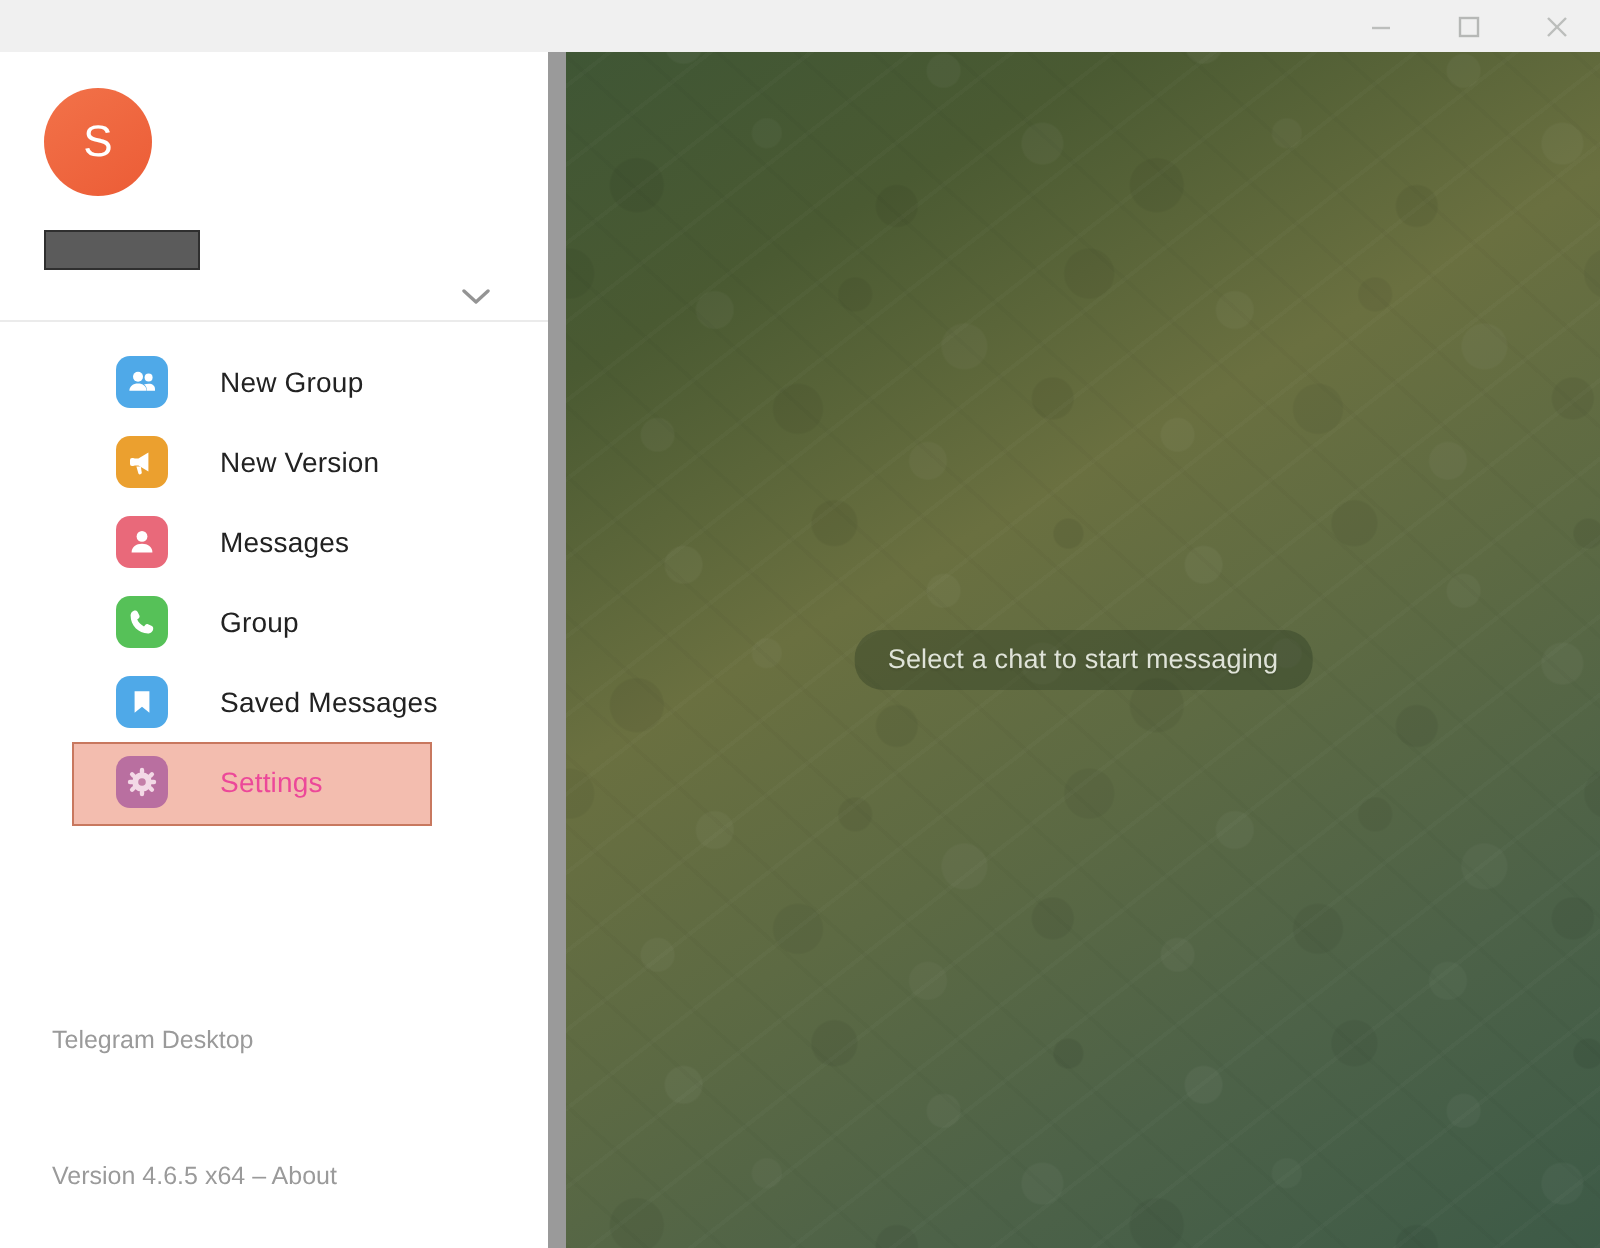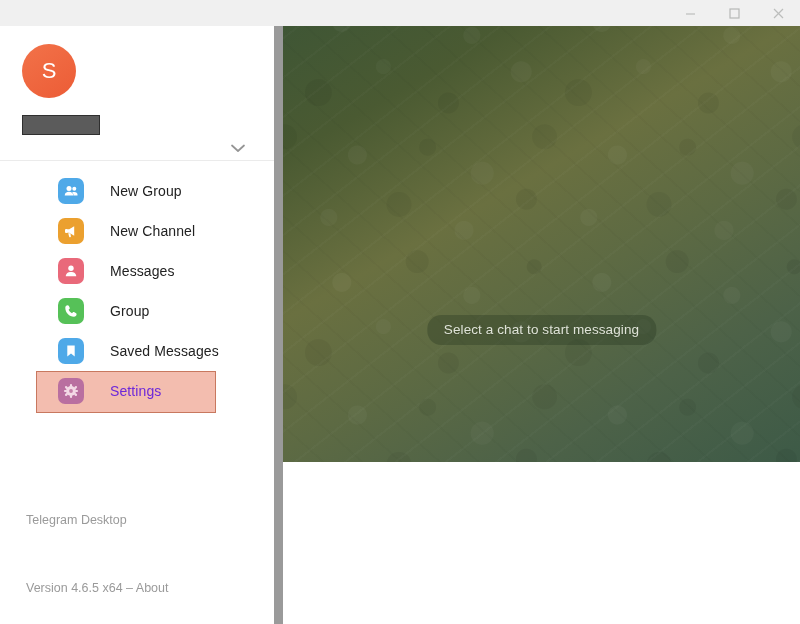--- a/index.html
+++ b/index.html
@@ -22,21 +22,21 @@
   .win-btn {
     width:44px; height:26px;
     display:flex; align-items:center; justify-content:center;
     color:#b9bbb9; font-size:12px; line-height:1;
     user-select:none;
   }
   .win-btn svg { display:block; }
 
   
   .chat-area {
-    position:absolute; left:283px; top:26px; width:517px; height:436px;
+    position:absolute; left:283px; top:26px; width:517px; height:598px;
     background:
       linear-gradient(150deg,
         #3f5635 0%,
         #4a5a32 18%,
         #6a7040 40%,
         #5d6a43 58%,
         #4d6248 78%,
         #3d5a47 100%);
     overflow:hidden;
   }
@@ -143,21 +143,21 @@
   
   .menu-row.selected::before {
     content:""; position:absolute; left:-4px; top:0;
     width:178px; height:40px;
     background:rgba(231,124,96,.50);
     border:1px solid #c8785f;
     pointer-events:none;
   }
   .menu-row.selected .menu-icon,
   .menu-row.selected .menu-label { position:relative; z-index:1; }
-  .menu-row.selected .menu-label { color:#6d28d9;text-align:right; }
+  .menu-row.selected .menu-label { color:#ec4899;text-align:right; }
 
   
   .toggle {
     position:absolute; right:37px; top:50%; transform:translateY(-50%);
     width:34px; height:17px; border-radius:9px;
     background:#cfcfcf;
     display:flex; align-items:center;
   }
   .toggle .knob {
     width:17px; height:17px; border-radius:50%;
@@ -231,21 +231,21 @@
       </div>
 
       <div class="menu-row">
         <span class="menu-icon" style="background:#eba02f">
           <svg width="16" height="16" viewBox="0 0 16 16" aria-hidden="true">
             <path d="M3 6.2h3.2l5-2.9v9.4l-5-2.9H3z" fill="#fff"></path>
             <rect x="2" y="6" width="2.4" height="4" rx="1" fill="#fff"></rect>
             <path d="M5.2 10.2h2.2l.5 3.2a.9.9 0 0 1-1.7.3z" fill="#fff"></path>
           </svg>
         </span>
-        <span class="menu-label">New Channel</span>
+        <span class="menu-label">New Version</span>
       </div>
 
       <div class="menu-row">
         <span class="menu-icon" style="background:#e9697a">
           <svg width="16" height="16" viewBox="0 0 16 16" aria-hidden="true">
             <circle cx="8" cy="5.2" r="2.7" fill="#fff"></circle>
             <path d="M2.8 13.2c0-2.8 2.3-4.3 5.2-4.3s5.2 1.5 5.2 4.3z" fill="#fff"></path>
           </svg>
         </span>
         <span class="menu-label">Messages</span>

